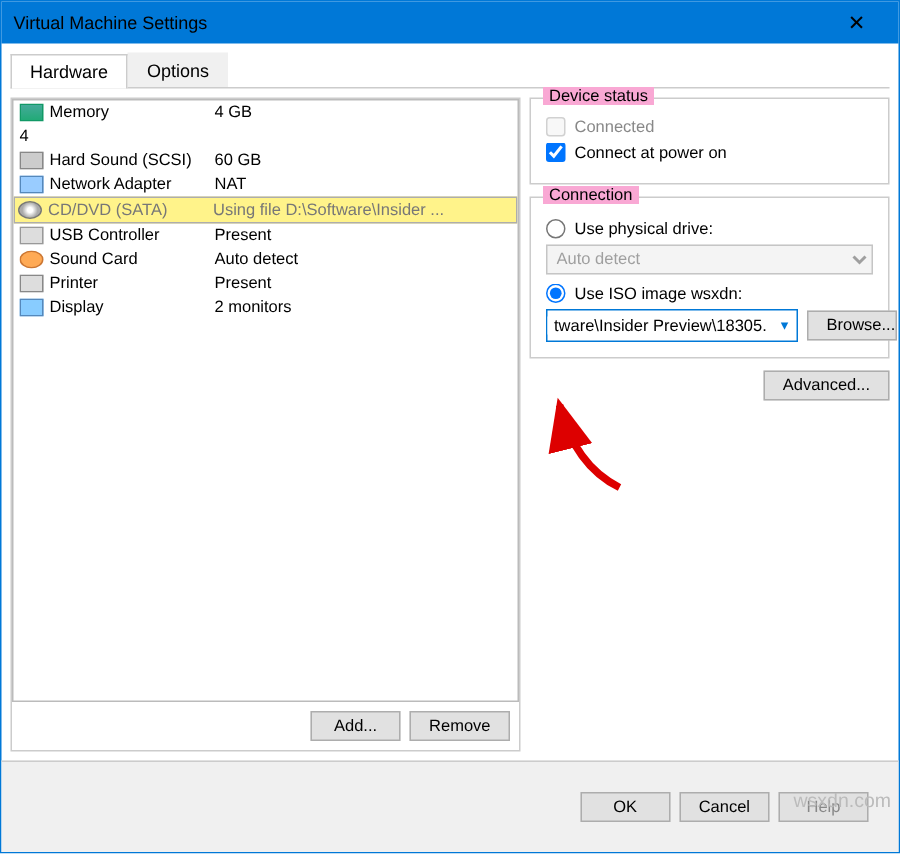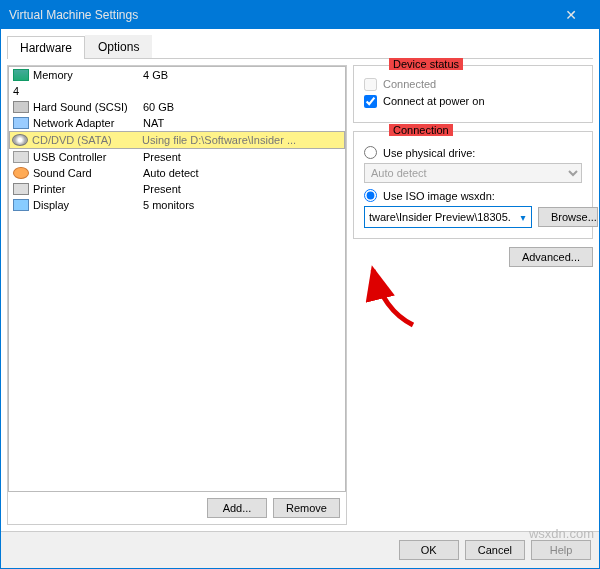--- a/index.html
+++ b/index.html
@@ -1,18 +1,18 @@
 <!DOCTYPE html>
 <html><head>
   <meta charset="utf-8">
   <style>
     * { box-sizing: border-box; margin: 0; padding: 0; font-family: "Segoe UI", Tahoma, sans-serif; }
     body { background: #fff; width: 600px; height: 569px; overflow: hidden; }
     .window { width: 600px; height: 569px; border: 1px solid #0078d7; display: flex; flex-direction: column; }
-    .titlebar { background: #0078d7; color: #e5e5e5; display: flex; align-items: center; height: 28px; padding: 0 8px; font-size: 12px; justify-content: flex-end; }
+    .titlebar { background: #0078d7; color: #000000; display: flex; align-items: center; height: 28px; padding: 0 8px; font-size: 12px; justify-content: flex-end; }
     .titlebar .title { flex: 1; }
     .titlebar .close { width: 40px; text-align: center; cursor: pointer; font-size: 14px; }
     .tabs { display: flex; border-bottom: 1px solid #ccc; margin: 6px 6px 0 6px; }
     .tab { padding: 4px 12px; font-size: 12px; border: 1px solid transparent; border-bottom: none; cursor: pointer; background: #f0f0f0; }
     .tab.active { background: #fff; border-color: #ccc; position: relative; top: 1px; }
     .content { flex: 1; display: flex; padding: 6px; gap: 6px; }
     .device-panel { flex: 1; border: 1px solid #ccc; display: flex; flex-direction: column; }
     .dev-table { flex: 1; border: 1px solid #bbb; margin: 0; overflow: hidden; }
     .dev-head { display: flex; font-size: 11px; border-bottom: 1px solid #ddd; }
     .dev-head div { padding: 4px 8px; border-right: 1px solid #eee; }
@@ -31,33 +31,33 @@
     .ic-net { background: #9cf; border: 1px solid #58b; }
     .ic-usb { background: #ddd; border: 1px solid #999; }
     .ic-snd { background: #fa5; border-radius: 50%; border: 1px solid #c73; }
     .ic-prn { background: #ddd; border: 1px solid #888; }
     .ic-dsp { background: #8cf; border: 1px solid #58b; }
     .dev-buttons { display: flex; justify-content: flex-end; gap: 6px; padding: 6px; }
     .btn { font-size: 11px; padding: 3px 12px; border: 1px solid #adadad; background: #e1e1e1; cursor: pointer; min-width: 60px; }
     .btn.disabled { color: #888; }
     .right-panel { width: 240px; display: flex; flex-direction: column; gap: 8px; }
     .groupbox { border: 1px solid #ccc; font-size: 11px; padding: 8px 10px 10px 10px; position: relative; }
-    .groupbox .legend { position: absolute; top: -8px; left: 8px; background: #ef4444; padding: 0 4px; margin-left: 27px; }
-    .chk-row { display: flex; align-items: flex-start; gap: 6px; margin: 4px 0; }
+    .groupbox .legend { position: absolute; top: -8px; left: 8px; background: #f9a8d4; padding: 0 4px; }
+    .chk-row { display: flex; align-items: center; gap: 6px; margin: 4px 0; }
     .chk-row input { width: 13px; height: 13px; }
     .chk-row.disabled { color: #888; }
     .radio-row { display: flex; align-items: center; gap: 6px; margin: 6px 0 4px 0; }
     .sel { width: 100%; font-size: 11px; padding: 2px; border: 1px solid #adadad; background: #f0f0f0; color: #777; }
     .combo-row { display: flex; gap: 6px; margin-top: 4px; align-items: center; }
     .combo { flex: 1; border: 1px solid #0078d7; display: flex; align-items: center; height: 22px; background: #fff; }
     .combo input { border: none; flex: 1; font-size: 11px; padding: 0 4px; outline: none; }
     .combo .drop { width: 16px; text-align: center; color: #0078d7; font-size: 10px; cursor: pointer; }
     .adv-row { display: flex; justify-content: flex-end; }
     .arrow { position: absolute; }
-    .footer { display: flex; justify-content: flex-end; gap: 6px; padding: 8px; border-top: 1px solid #ccc; background: #f0f0f0; }
+    .footer { display: flex; justify-content: flex-end; gap: 6px; padding: 20px; border-top: 1px solid #ccc; background: #f0f0f0; }
     .watermark { position: absolute; right: 6px; bottom: 28px; font-size: 13px; color: #bbb; }
   </style>
 </head>
 <body>
 
 <div class="window">
   <div class="titlebar">
     <span class="title">Virtual Machine Settings</span>
     <span class="close">✕</span>
   </div>
@@ -121,21 +121,21 @@
                 <span class="icon ic-prn"></span>
                 <span>Printer</span>
               </div>
             <div class="s">Present</div>
           </div>
           <div class="dev-row">
             <div class="d">
                 <span class="icon ic-dsp"></span>
                 <span>Display</span>
               </div>
-            <div class="s">5 monitors</div>
+            <div class="s">2 monitors</div>
           </div>
         </div>
       </div>
       <div class="dev-buttons">
         <button class="btn">Add...</button>
         <button class="btn">Remove</button>
       </div>
     </div>
 
     <div class="right-panel" style="position:relative">

